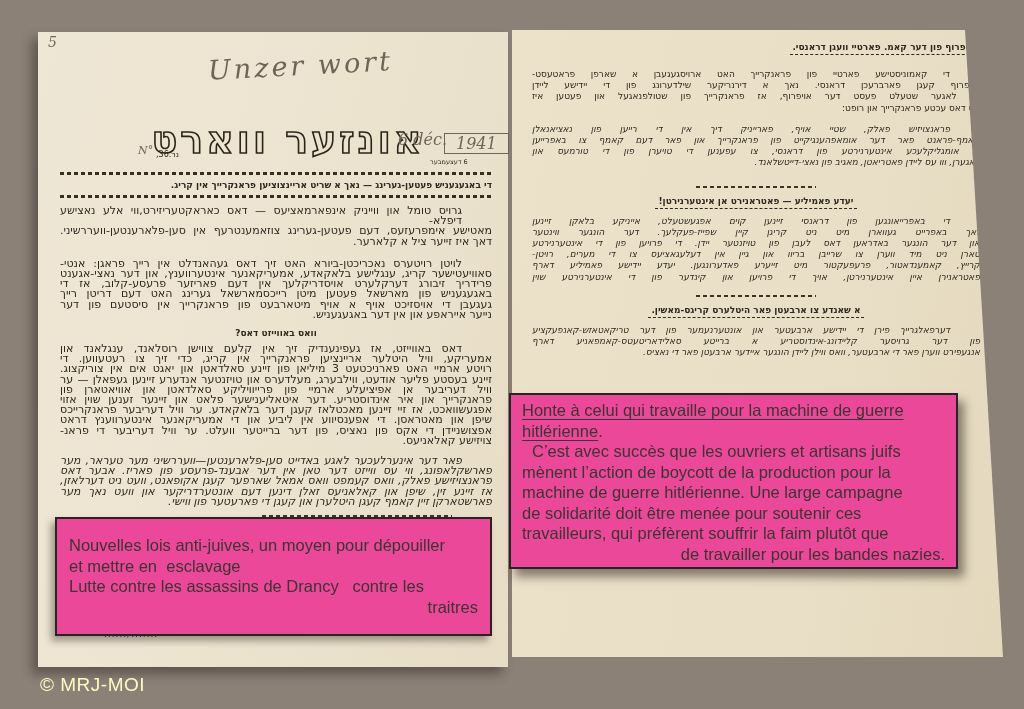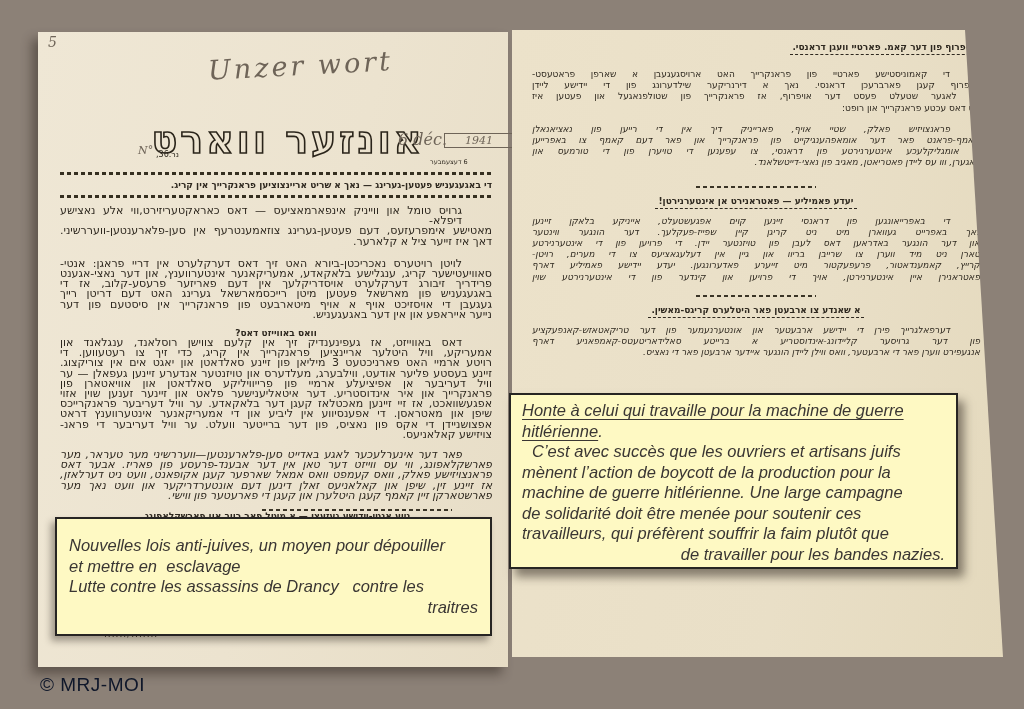--- a/index.html
+++ b/index.html
@@ -36,55 +36,55 @@
           font-weight:bold;font-size:9px;color:#2e281f;}
   .r-head span{border-bottom:1.5px dashed #2e281f;padding:0 3px 2px;}
   .r-headline{direction:rtl;text-align:right;font-family:"DejaVu Sans",sans-serif;
               font-weight:bold;font-size:9px;color:#2e281f;}
   .r-headline span{border-bottom:1.5px dashed #2e281f;padding:0 2px 2px;}
   
   .hw{position:absolute;font-family:"DejaVu Serif",serif;font-style:italic;color:#6e6458;}
   #hw-number{left:10px;top:2px;font-size:14px;}
   #hw-title{left:170px;top:18px;font-size:27px;letter-spacing:3px;transform:rotate(-3deg);}
   #hw-date{left:360px;top:98px;font-size:16px;}
-  #hw-year{left:406px;top:101px;font-size:11px;border:1px solid #6e6458;padding:0 20px;}
+  #hw-year{left:406px;top:101px;font-size:16px;border:1px solid #6e6458;padding:0 11px;}
   #masthead{position:absolute;left:110px;top:86px;width:280px;text-align:center;
             direction:rtl;font-family:"DejaVu Sans",sans-serif;font-weight:bold;
             font-size:38px;letter-spacing:3px;color:#2a241a;white-space:nowrap;}
   @supports (-webkit-text-stroke:1px #000){
     #masthead{color:transparent;-webkit-text-stroke:1.6px #2a241a;}
   }
   #issue-no{position:absolute;left:118px;top:118px;direction:rtl;
             font-family:"DejaVu Sans",sans-serif;font-size:8px;color:#2e281f;}
   #issue-mark{position:absolute;left:100px;top:112px;font-family:"DejaVu Serif",serif;
               font-style:italic;font-size:11px;color:#6e6458;}
   #date-typed{position:absolute;left:392px;top:126px;direction:rtl;
               font-family:"DejaVu Sans",sans-serif;font-size:6.5px;color:#2e281f;}
   
   #lp-content{position:absolute;left:22px;right:16px;top:140px;}
   #rp-content{position:absolute;left:20px;right:24px;top:12px;}
   #lp-footer{position:absolute;right:84px;left:60px;top:585px;}
   #lp-dots{position:absolute;left:66px;top:597px;font-family:"DejaVu Sans",sans-serif;
            font-size:9px;letter-spacing:1px;color:#2e281f;}
   
-  .overlay{position:absolute;background:#fef9c3;border:2px solid #272523;
-           color:#3a3633;font-family:"Liberation Sans",sans-serif;font-style:italic;}
+  .overlay{position:absolute;background:#ec4899;border:2px solid #272523;
+           color:#3a3633;font-family:"Liberation Sans",sans-serif;}
   #overlay-left{left:55px;top:517px;width:409px;height:83px;padding:16px 12px;
                 box-shadow:-4px 5px 7px rgba(40,32,24,.4);}
   #overlay-right{left:509px;top:393px;width:423px;height:162px;padding:5px 11px;
                  box-shadow:6px 8px 9px rgba(35,28,20,.5);}
   .ov-line{font-size:16.5px;line-height:20.5px;white-space:pre-wrap;}
   .ov-line.tl-first{padding-left:10px;}
   .ov-title div{font-size:16.5px;line-height:20.5px;}
   .ov-title .u{text-decoration:underline;text-underline-offset:3px;}
   
   #credit{position:absolute;left:40px;top:674px;font-size:19px;letter-spacing:.5px;
-          color:#0f172a;}
-  
-  .mt6{}.mt8{margin-top:8px;}.mt10{margin-top:10px;font-style:italic;}
+          color:#fef9c3;}
+  
+  .mt6{margin-top:6px;}.mt8{margin-top:8px;}.mt10{margin-top:10px;font-style:italic;}
   .mt12{margin-top:12px;}.mt17{margin-top:17px;}
 </style>
 </head>
 <body>
 
 <div id="canvas">
 
   <div id="left-page" class="page">
     <div id="hw-number" class="hw">5</div>
     <div id="hw-title" class="hw">Unzer wort</div>
@@ -98,21 +98,21 @@
     <div id="lp-content">
       <div class="sep"></div>
       <div class="headline">די באגעגעניש פעטען-גערינג — נאך א שריט אריינצוציען פראנקרייך אין קריג.</div>
       <div class="sep"></div>
       <div class="para mt8">
           <div class="tl tl-first">גרויס טומל און ווייניק אינפארמאציעס — דאס כאראקטעריזירט,ווי אלע נאצישע דיפלא-</div>
           <div class="tl">מאטישע אימפרעזעס, דעם פעטען-גערינג צוזאמענטרעף אין סען-פלארענטען-וועררשיני.</div>
           <div class="tl tl-end">דאך איז זייער ציל א קלארער.</div>
         </div>
       <div class="para mt12">
-          <div class="tl tl-first">לויטן רויטערס נאכריכטן-ביורא האט זיך דאס דערקלערט אין דריי פראגן: אנטי-</div>
+          <div class="tl tl-first">לויטן רויטערס נאכריכטן-ביורא האט זיך דאס געהאנדלט אין רייך פראגן: אנטי-</div>
           <div class="tl">סאוויעטישער קריג, ענגלישע בלאקאדע, אמעריקאנער אינטערווענץ, און דער נאצי-אגענט</div>
           <div class="tl">פרידריך זיבורג דערקלערט אויסדריקלעך אין דעם פאריזער פרעסע-קלוב, אז די</div>
           <div class="tl">באגעגעניש פון מארשאל פעטען מיטן רייכסמארשאל גערינג האט דעם דריטן רייך</div>
           <div class="tl">געגעבן די אויסזיכט אויף א אויף מיטארבעט פון פראנקרייך אין סיסטעם פון דער</div>
           <div class="tl tl-end">נייער אייראפע און אין דער באגעגעניש.</div>
         </div>
       <div class="subhead mt8">וואס באווייזט דאס?</div>
       <div class="para mt6">
           <div class="tl tl-first">דאס באווייזט, אז געפינענדיק זיך אין קלעם צווישן רוסלאנד, ענגלאנד און</div>
           <div class="tl">אמעריקע, וויל היטלער אריינציען פראנקרייך אין קריג, כדי זיך צו רעטעווען. די</div>

